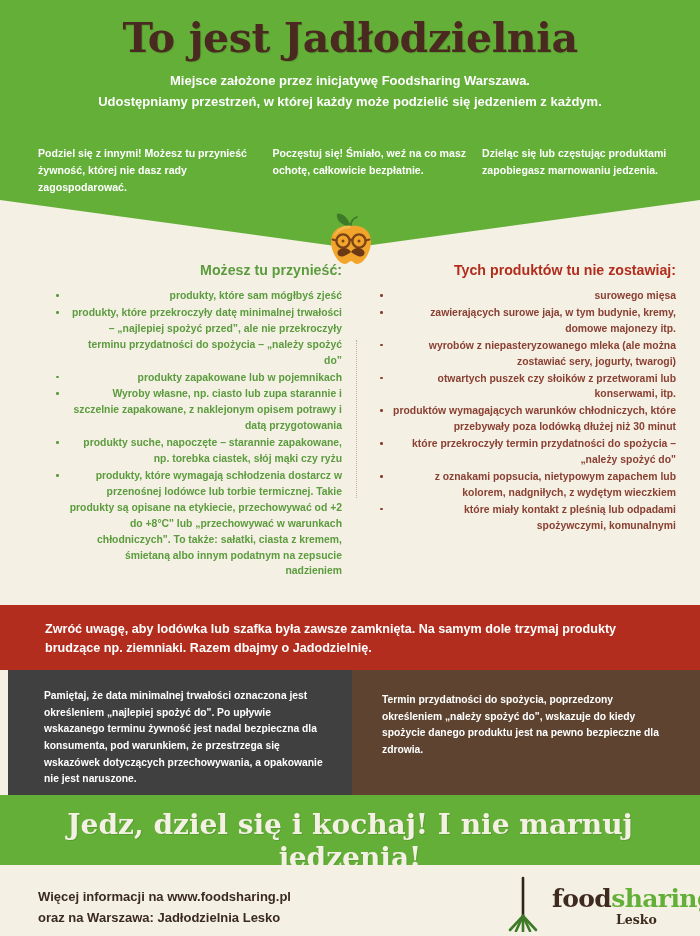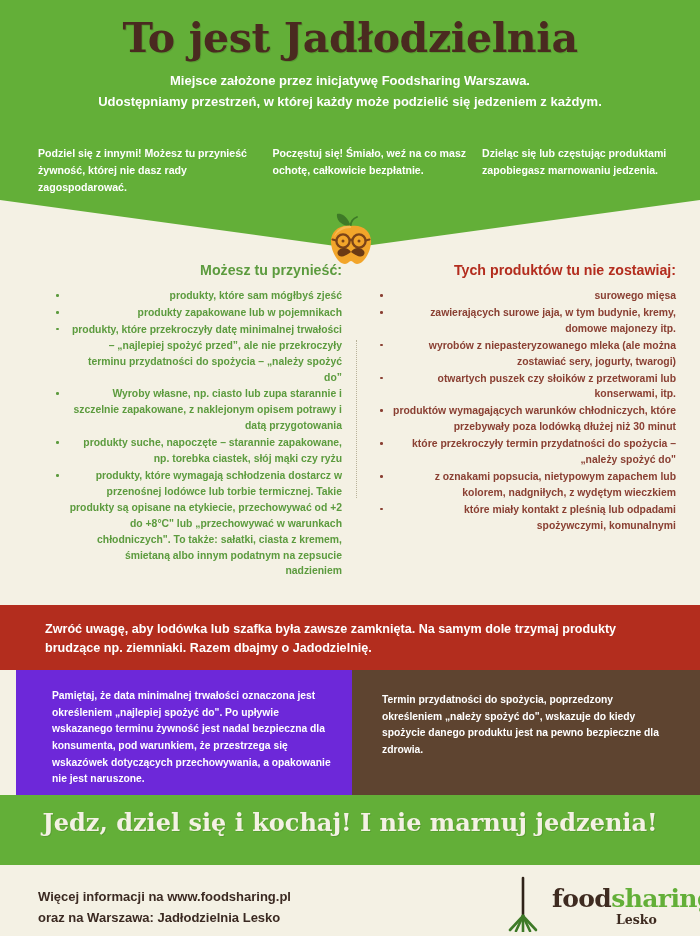--- a/index.html
+++ b/index.html
@@ -150,21 +150,21 @@
     line-height: 1.5;
   }
 
   
   .box {
     position: absolute;
     top: 670px;
     height: 125px;
     z-index: 2;
   }
-  .box.orange { left: 16px;     width: 352px; background: #6d28d9; }
+  .box.orange { left: 8px;     width: 352px; background: #404040; }
   .box.brown  { left: 352px; width: 348px; background: #5E4430; }
   .box-text {
     position: absolute;
     color: #ffffff;
     font-size: 10.3px;
     font-weight: bold;
     line-height: 1.62;
   }
   .box.orange .box-text { left: 36px; top: 18px; width: 290px; }
   .box.brown  .box-text { left: 30px; top: 22px; width: 290px; }
@@ -178,21 +178,21 @@
     z-index: 2;
   }
   .slogan {
     position: absolute;
     left: 0; top: 13px;
     width: 700px;
     text-align: center;
     color: #F4F1E4;
     font-family: "DejaVu Serif", "Liberation Serif", serif;
     font-weight: bold;
-    font-size: 24px;
+    font-size: 28px;
     text-shadow: 1px 1px 0 rgba(0,0,0,0.10);
   }
 
   
   .footer {
     position: absolute;
     left: 0; top: 865px;
     width: 700px; height: 71px;
     background: #F4F1E4;
     z-index: 2;
@@ -285,22 +285,22 @@
                C36 37, 29 37, 26 42 Z" fill="#6B3A14"></path>
     </svg>
   </div>
 
   <div class="lists">
 
     <div class="list-col left">
       <div class="list-head green">Możesz tu przynieść:</div>
       <ul class="items green">
         <li>produkty, które sam mógłbyś zjeść</li>
+        <li>produkty, które przekroczyły datę minimalnej trwałości – „najlepiej spożyć przed”, ale nie przekroczyły terminu przydatności do spożycia – „należy spożyć do”</li>
         <li>produkty zapakowane lub w pojemnikach</li>
-        <li>produkty, które przekroczyły datę minimalnej trwałości – „najlepiej spożyć przed”, ale nie przekroczyły terminu przydatności do spożycia – „należy spożyć do”</li>
         <li>Wyroby własne, np. ciasto lub zupa starannie i szczelnie zapakowane, z naklejonym opisem potrawy i datą przygotowania</li>
         <li>produkty suche, napoczęte – starannie zapakowane, np. torebka ciastek, słój mąki czy ryżu</li>
         <li>produkty, które wymagają schłodzenia dostarcz w przenośnej lodówce lub torbie termicznej.  Takie produkty są opisane na etykiecie, przechowywać od +2 do +8°C" lub „przechowywać w warunkach chłodniczych". To także: sałatki, ciasta z kremem, śmietaną albo innym podatnym na zepsucie nadzieniem</li>
       </ul>
     </div>
 
     <div class="divider"></div>
 
     <div class="list-col right">
       <div class="list-head red">Tych produktów tu nie zostawiaj:</div>

